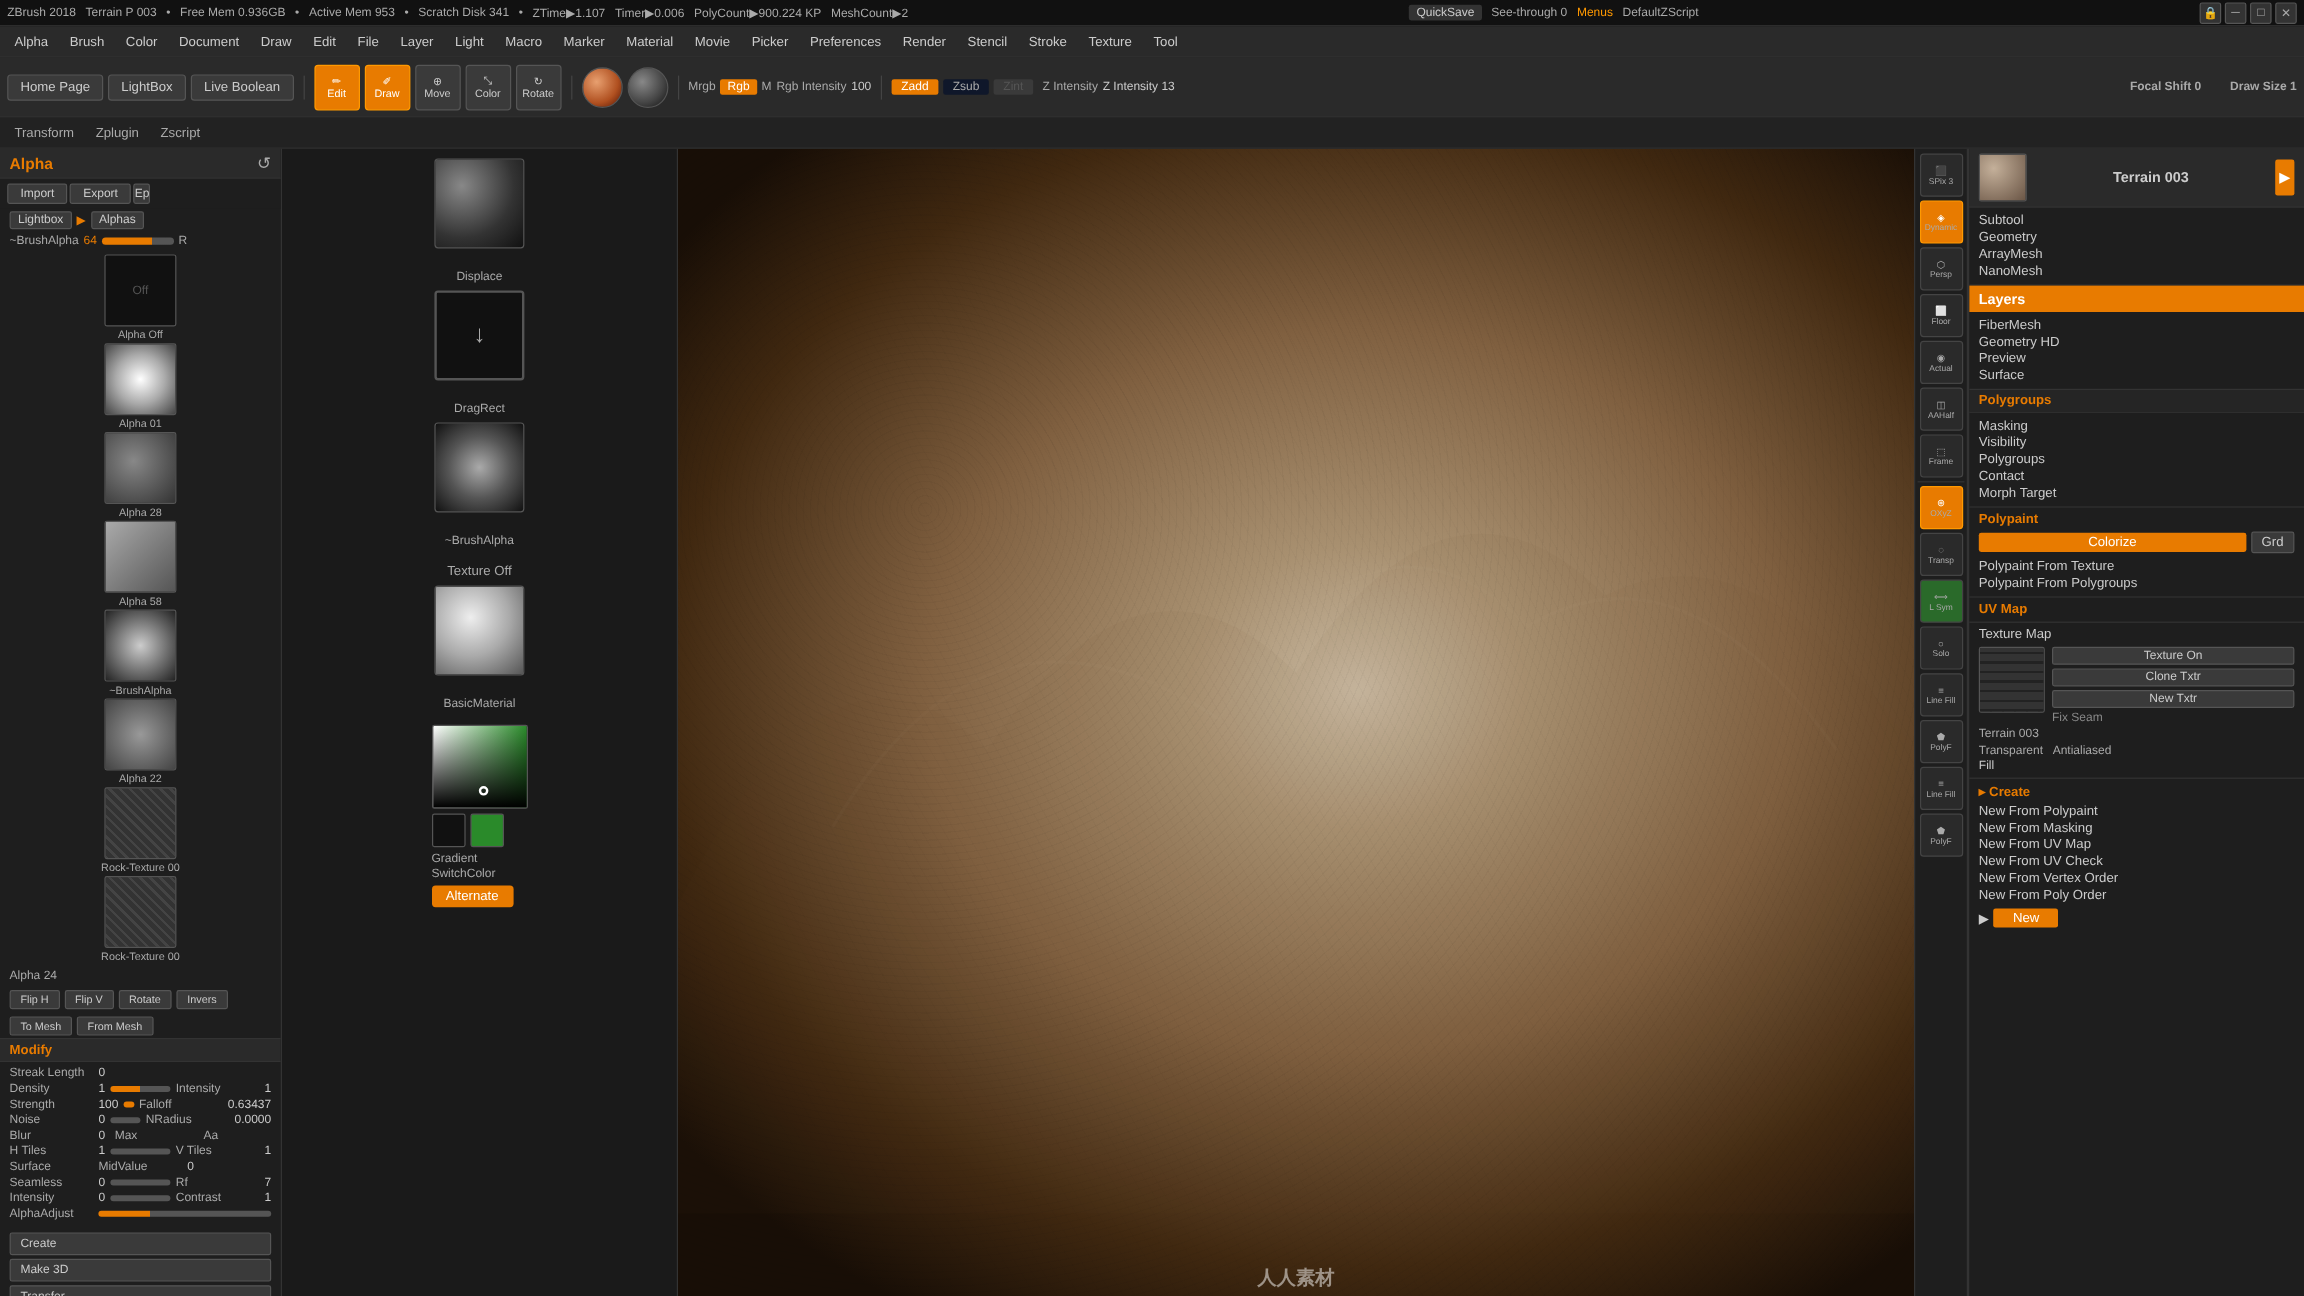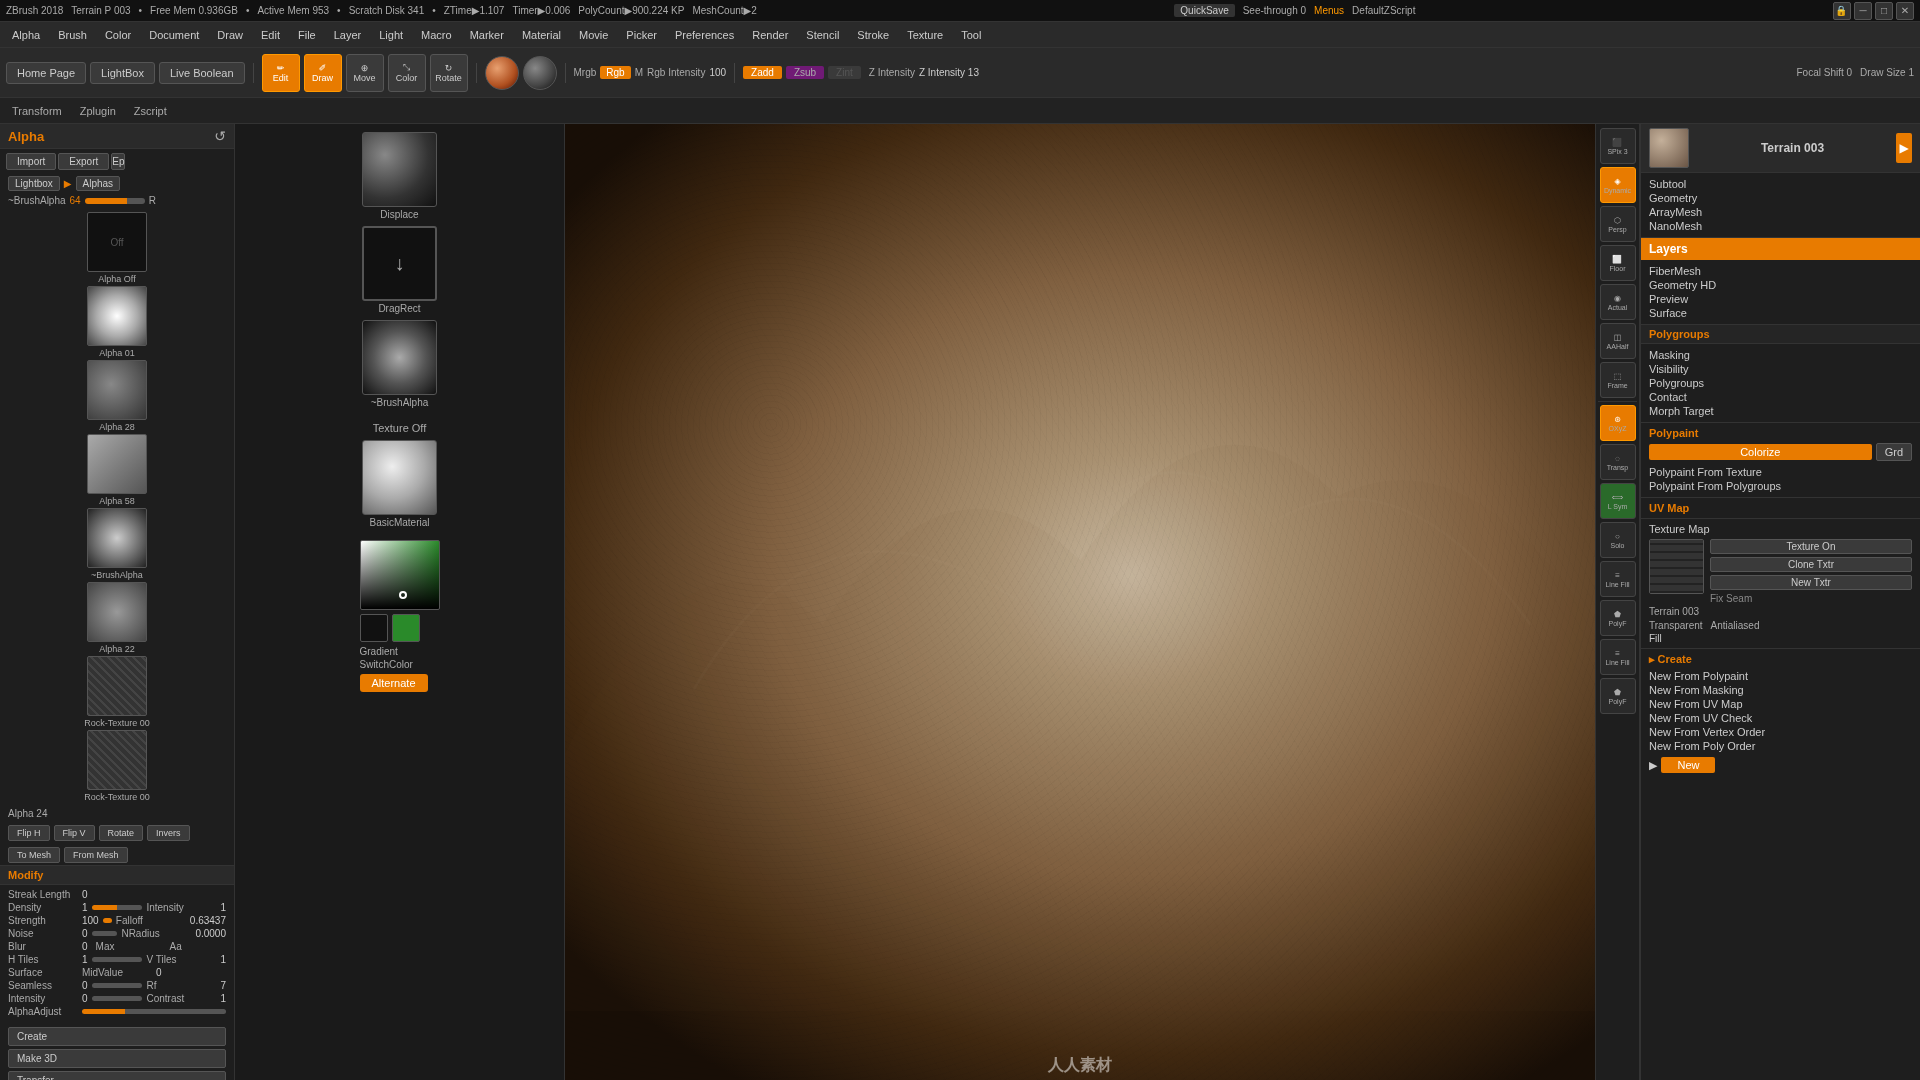--- a/index.html
+++ b/index.html
@@ -73,24 +73,24 @@
 
     .toolbar-sep { width: 1px; height: 20px; background: #444; margin: 0 4px; }
 
     .mrgb-section { display: flex; align-items: center; gap: 4px; }
     .mrgb-label { color: #aaa; font-size: 10px; }
     .mrgb-val { background: #e87b00; color: #fff; padding: 1px 6px; border-radius: 2px; font-size: 10px; }
     .mrgb-m { color: #aaa; font-size: 10px; }
 
     .zadd-section { display: flex; align-items: center; gap: 4px; }
     .zadd-btn { background: #e87b00; color: #fff; padding: 1px 8px; border-radius: 2px; font-size: 10px; }
-    .zsub-btn { background: #701a75; color: #aaa; padding: 1px 8px; border-radius: 2px; font-size: 10px; }
+    .zsub-btn { background: #0f172a; color: #aaa; padding: 1px 8px; border-radius: 2px; font-size: 10px; }
     .zint-btn { background: #3a3a3a; color: #555; padding: 1px 8px; border-radius: 2px; font-size: 10px; }
 
-    .focal-info { display: flex; align-items: center; gap: 8px; color: #aaa; font-size: 10px; margin-left: auto; }
+    .focal-info { display: flex; align-items: center; gap: 24px; color: #aaa; font-size: 10px; margin-left: auto; font-weight: bold; }
 
     
     .main-layout {
       display: flex;
       width: 100%;
       height: calc(1080px - 78px);
     }
 
     
     .left-panel {
@@ -292,21 +292,21 @@
       width: 75px;
       height: 75px;
       background: #333;
       border: 1px solid #555;
       border-radius: 3px;
       display: flex;
       align-items: center;
       justify-content: center;
       overflow: hidden;
     }
-    .tex-label { color: #aaa; font-size: 10px; margin-top: 2px; }
+    .tex-label { color: #aaa; font-size: 10px; margin-top: 18px; }
 
     .tex-displace {
       background: radial-gradient(circle at 30% 30%, #888, #333 60%, #111);
     }
     .tex-dragrect {
       background: #111;
       border: 2px solid #555;
     }
     .tex-brushalpha {
       background: radial-gradient(circle, #aaa 0%, #555 50%, #111 100%);

